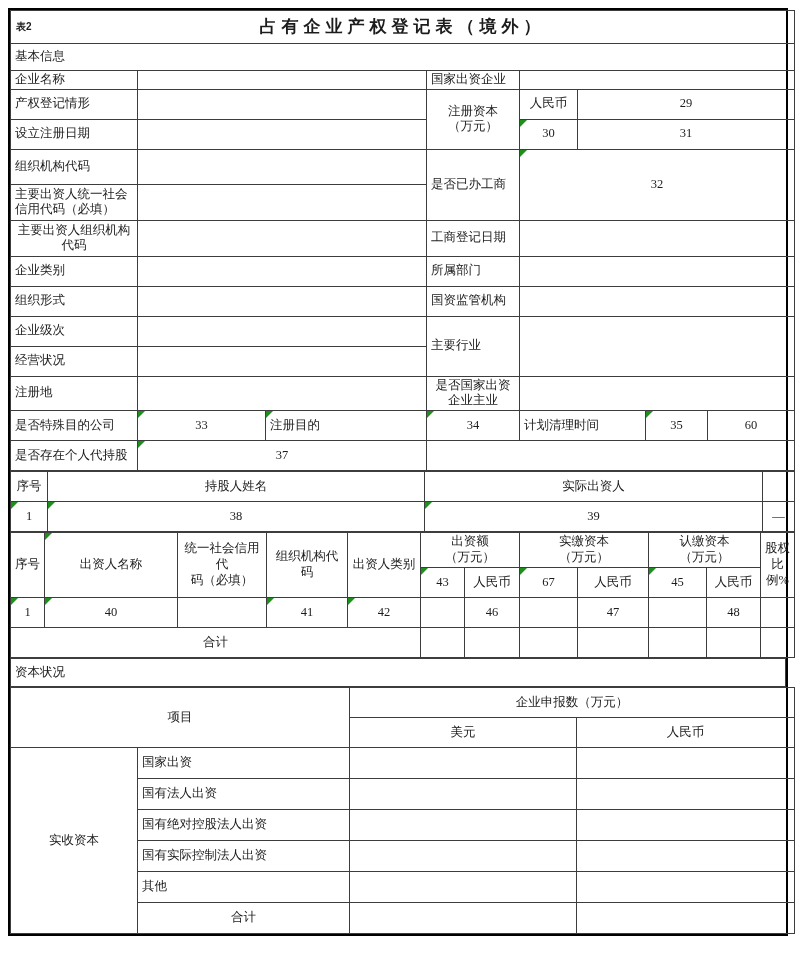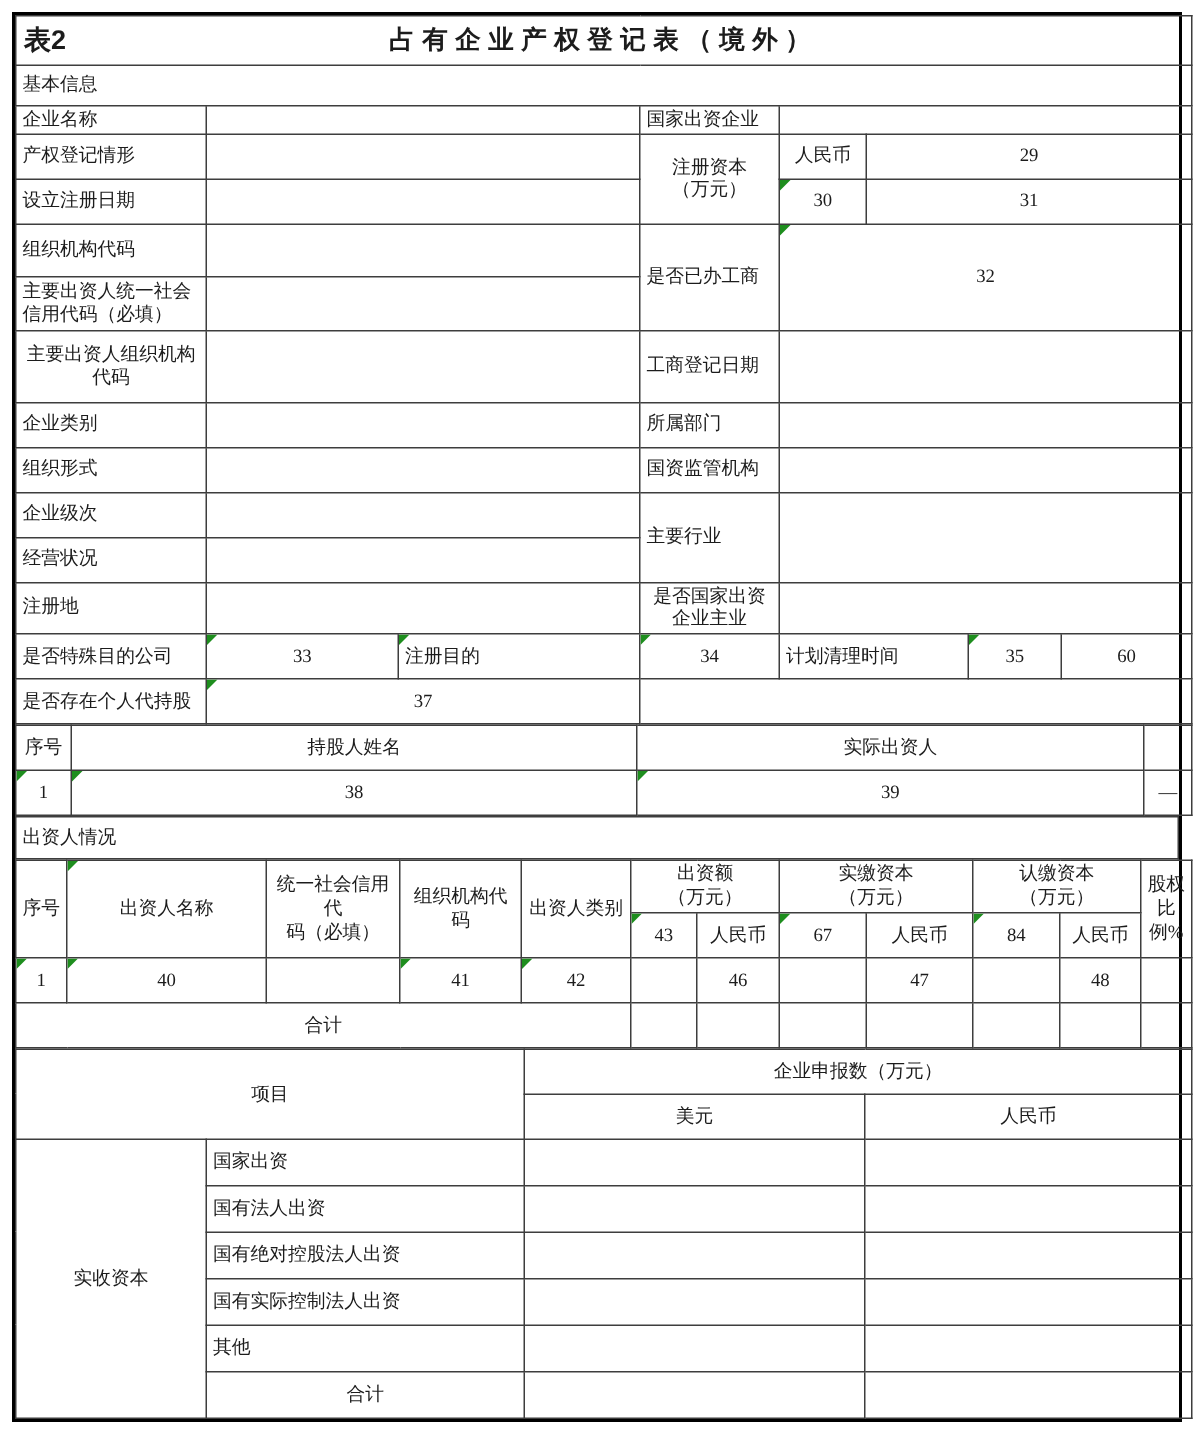--- a/index.html
+++ b/index.html
@@ -2,30 +2,30 @@
 <html style="--tri-color: #1e8e1e;"><head>
 <meta charset="utf-8">
 <style>
   html,body{margin:0;padding:0;background:#ffffff;width:800px;height:970px;
     font-family:"Liberation Serif","DejaVu Serif",serif;color:#1c1c1c;}
   .sheet{margin:8px;border:2px solid #000;width:780px;box-sizing:border-box;}
   table{border-collapse:collapse;table-layout:fixed;width:100%;}
   td{border:1px solid #3d3d3d;padding:1px 4px;font-size:12.5px;line-height:1.25;
      position:relative;vertical-align:middle;overflow:hidden;word-break:break-all;}
   tr.h27{height:27px}tr.h28{height:28px}tr.h29{height:16px}tr.h30{height:30px}
-  tr.h31{height:31px}tr.h33{height:33px}tr.h34{height:48px}tr.h35{height:35px}tr.h36{height:36px}
+  tr.h31{height:31px}tr.h33{height:33px}tr.h34{height:36px}tr.h35{height:35px}tr.h36{height:36px}
   .l{text-align:left}
   .c{text-align:center}
   .pre{white-space:pre-line}
   .tri::before{content:"";position:absolute;left:0;top:0;width:0;height:0;
      border-top:7px solid var(--tri-color,#1e8e1e);border-right:7px solid transparent;}
   .titlecell{text-align:center;font-weight:bold;font-size:17px;padding:4px 2px;}
   .maintitle{letter-spacing:5px;margin-top:36px;}
   .formno{position:absolute;left:5px;top:50%;transform:translateY(-50%);
-     font-size:18px;letter-spacing:0;font-family:"Liberation Sans","DejaVu Sans",sans-serif;}
+     font-size:10px;letter-spacing:0;font-family:"Liberation Sans","DejaVu Sans",sans-serif;}
   .sect{}
 </style>
 </head>
 <body>
 
 <div class="sheet">
 
   <table>
     <colgroup>
       <col style="width:127px">
@@ -145,27 +145,20 @@
     </tr>
     <tr class="h30">
       <td class="c tri">1</td>
       <td class="c tri">38</td>
       <td class="c tri">39</td>
       <td class="c">—</td>
     </tr>
   </tbody>
     </table>
 
-  <table>
-    <tbody>
-        <tr class="h28">
-      <td class="sect">出资人情况</td>
-    </tr>
-  </tbody>
-    </table>
 
   <table>
     <colgroup>
       <col style="width:34px">
         <col style="width:133px">
         <col style="width:89px">
         <col style="width:81px">
       <col style="width:73px">
         <col style="width:44px">
         <col style="width:55px">
@@ -189,21 +182,21 @@
 （万元）</td>
       <td colspan="2" class="c pre">认缴资本
 （万元）</td>
       <td rowspan="2" class="c" style="padding:1px 2px">股权比例%</td>
     </tr>
     <tr class="h30">
       <td class="c tri">43</td>
       <td class="c">人民币</td>
       <td class="c tri">67</td>
       <td class="c">人民币</td>
-      <td class="c tri">84</td>
+      <td class="c tri">45</td>
       <td class="c">人民币</td>
     </tr>
     <tr class="h30">
       <td class="c tri">1</td>
       <td class="c tri">40</td>
       <td></td>
       <td class="c tri">41</td>
       <td class="c tri">42</td>
       <td></td>
       <td class="c">46</td>
@@ -219,20 +212,27 @@
       <td></td>
       <td></td>
       <td></td>
       <td></td>
       <td></td>
       <td></td>
     </tr>
   </tbody>
     </table>
 
+  <table>
+    <tbody>
+        <tr class="h28">
+      <td class="sect">资本状况</td>
+    </tr>
+  </tbody>
+    </table>
 
   <table>
     <colgroup>
       <col style="width:127px">
         <col style="width:212px">
         <col style="width:227px">
         <col style="width:218px">
     </colgroup>
     <tbody>
         <tr class="h30">

